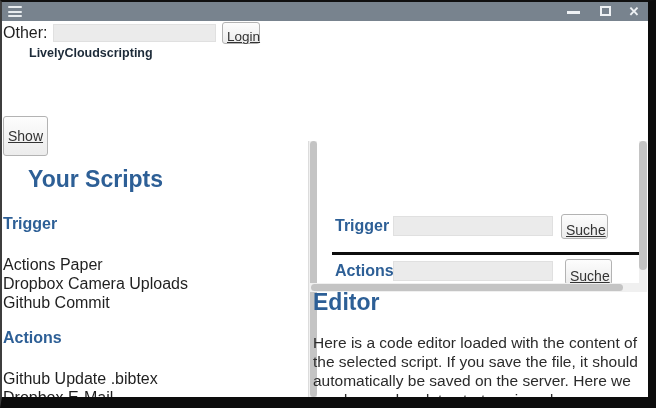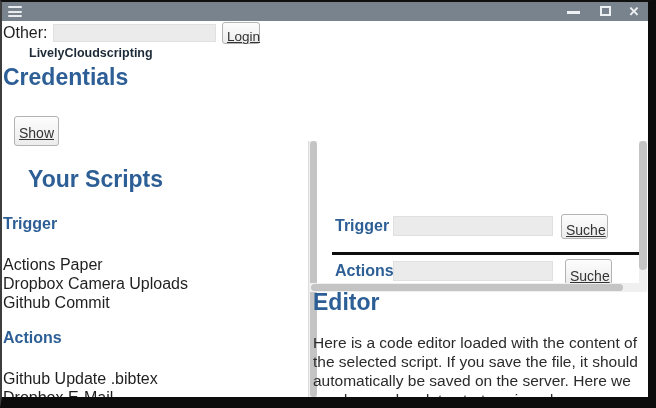--- a/index.html
+++ b/index.html
@@ -39,21 +39,21 @@
     border:1px solid #e0e0e0;font:14px "Liberation Sans",sans-serif;
     padding:0 4px;outline:none;color:#222;}
   .list{position:absolute;font-size:16px;color:#1f1f1f;}
   .list .list-item{height:19px;line-height:19px;white-space:nowrap;cursor:pointer;}
 
   
   .name-label{position:absolute;left:1px;top:21px;font-size:16px;line-height:19px;color:#1f1f1f;}
   .name-input{left:51px;top:22px;width:163px;height:18px;}
   .login-btn{left:220px;top:20px;width:38px;height:22px;line-height:20px;font-size:13.5px;}
   .credentials-h2{left:1px;top:62px;}
-  .show-btn{left:12px;top:114px;width:45px;height:30px;line-height:24px;}
+  .show-btn{left:1px;top:114px;width:45px;height:40px;line-height:24px;}
 
   
   .your-h2{left:26px;top:164px;}
   .left-trigger-h4{left:1px;top:212px;}
   .left-trigger-list{left:1px;top:253px;}
   .left-actions-h4{left:1px;top:326px;}
   .left-actions-list{left:1px;top:367px;}
   .left-vscroll{position:absolute;left:306px;top:139px;width:9px;height:256px;
     background:var(--scrollbar-track,#f0f0f0);border-left:1px solid #dcdcdc;cursor:pointer;}
   .left-vscroll .thumb{position:absolute;left:1px;top:0;width:7px;height:100%;
@@ -104,21 +104,20 @@
       <div class="ctrl ctrl-max">
           <i></i>
         </div>
       <div class="ctrl ctrl-close">✕</div>
     </div>
 
     <div class="name-label">Other:</div>
     <input class="tinput name-input" value="" style="">
     <button class="btn login-btn">Login</button>
 
-    <div class="h2 credentials-h2">Credentials</div>
     <button class="btn show-btn">Show</button>
 
     <div class="h2 your-h2">Your Scripts</div>
     <div class="h4 left-trigger-h4">Trigger</div>
     <div class="list left-trigger-list">
         <div class="list-item">Actions Paper</div>
         <div class="list-item">Dropbox Camera Uploads</div>
         <div class="list-item">Github Commit</div>
       </div>
     <div class="h4 left-actions-h4">Actions</div>

